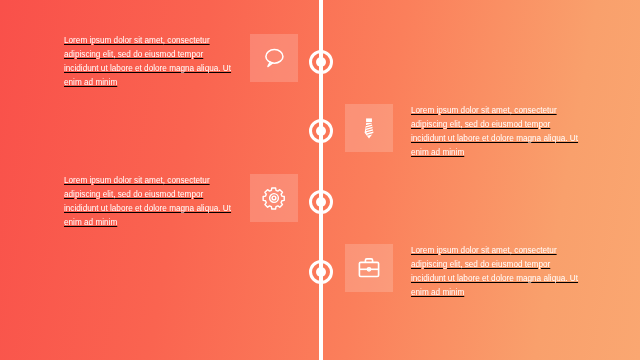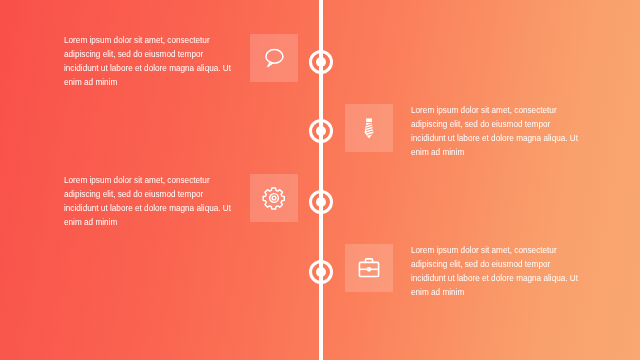--- a/index.html
+++ b/index.html
@@ -50,20 +50,21 @@
     height: 10px;
     border-radius: 50%;
     background: #FFFFFF;
   }
 
   
   .row {
     position: absolute;
     display: flex;
     align-items: flex-start;
+    text-decoration: underline;
   }
   .row-left {
     left: 40px;
     width: 258px;
     justify-content: flex-end;
   }
   .row-right {
     left: 345px;
     width: 262px;
     justify-content: flex-start;

